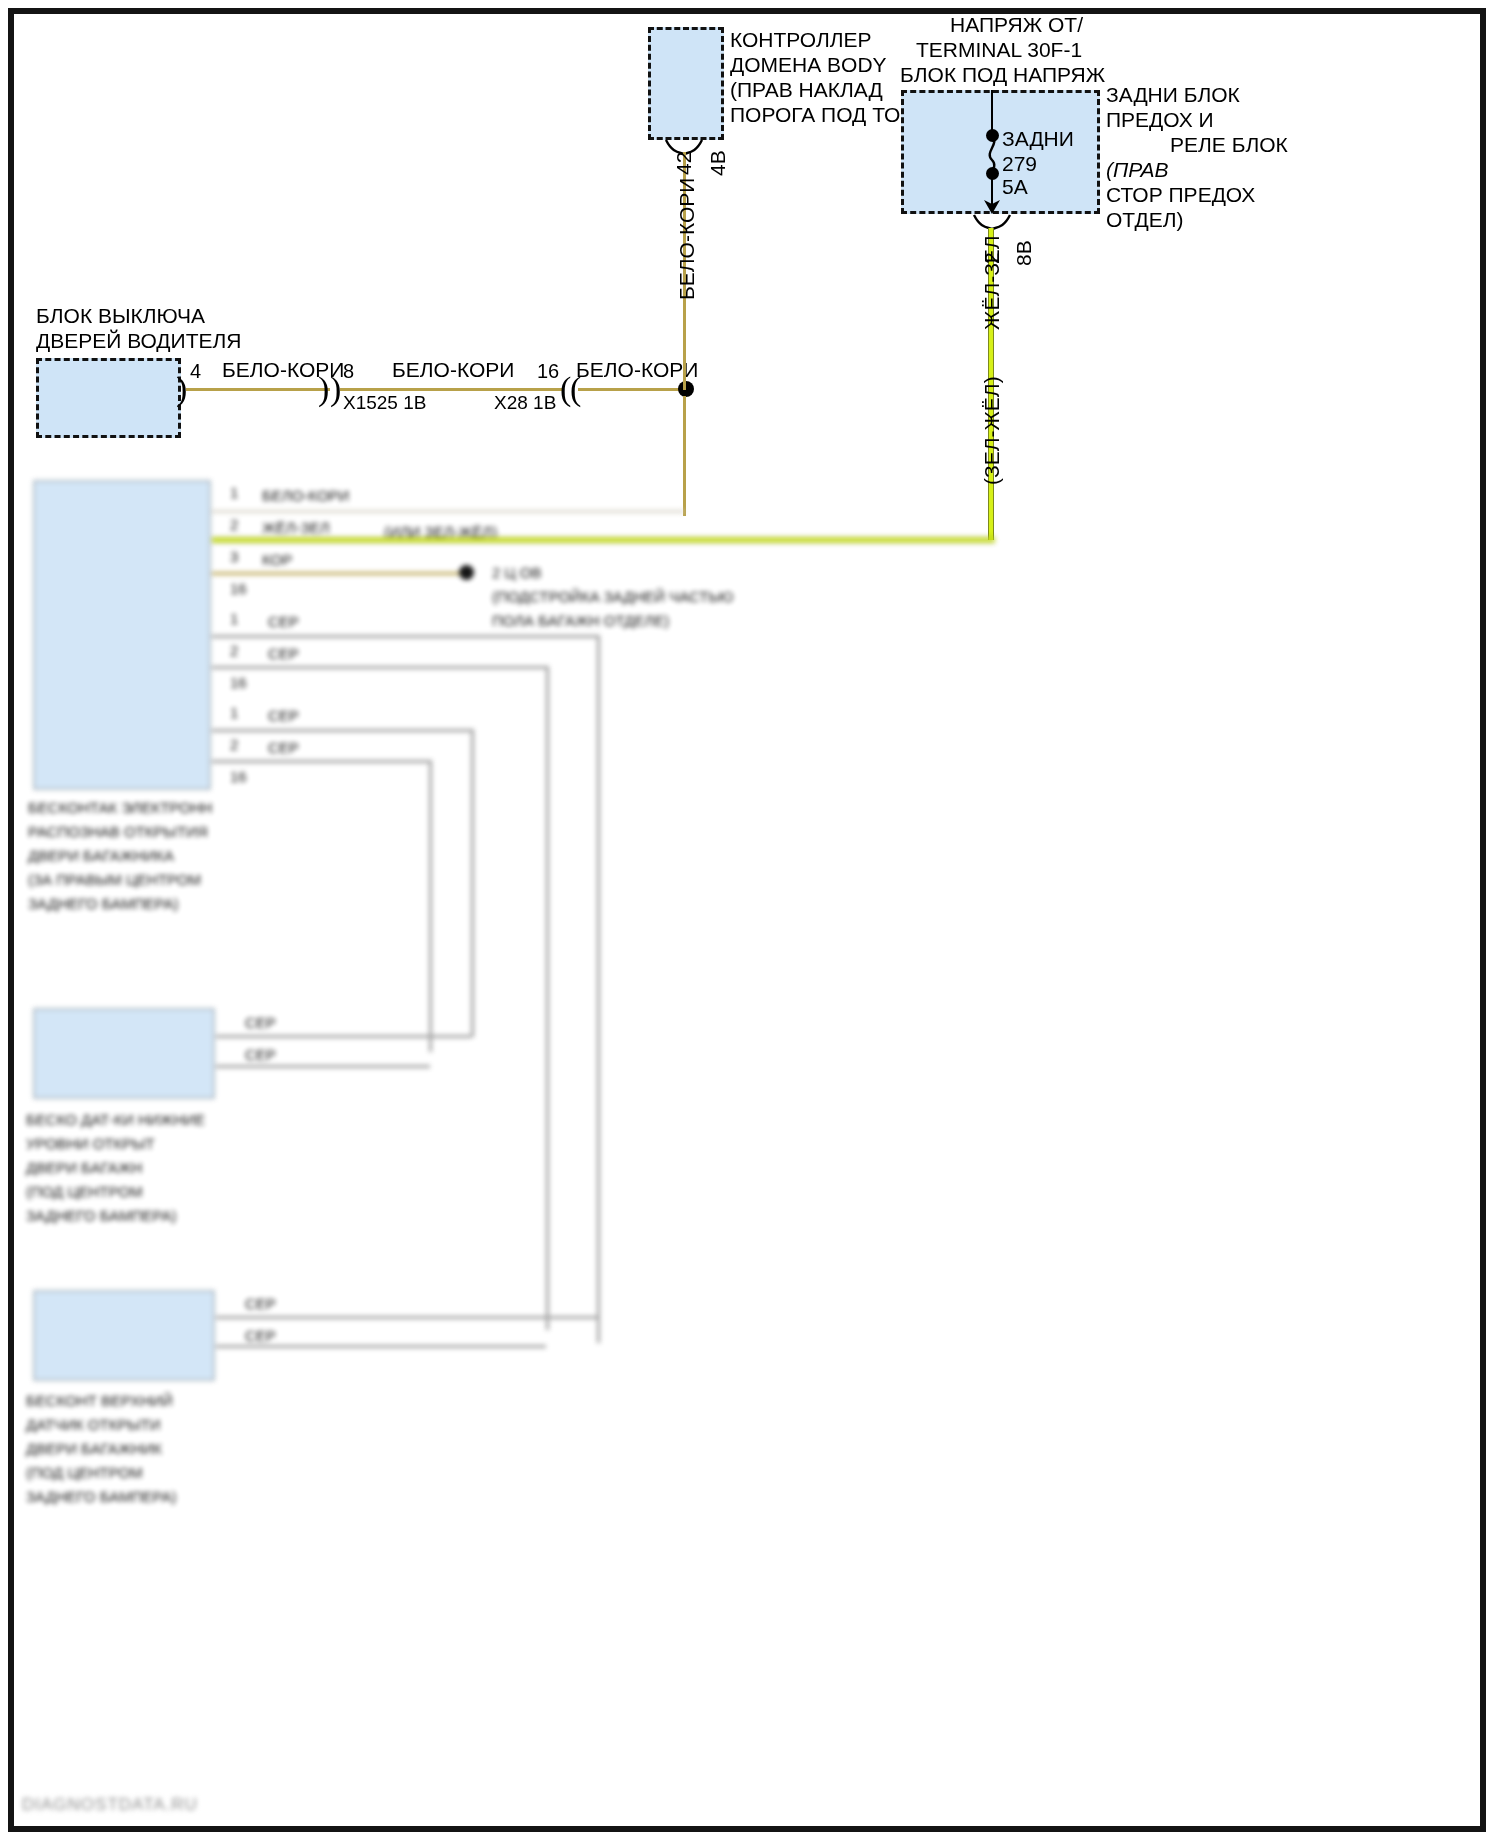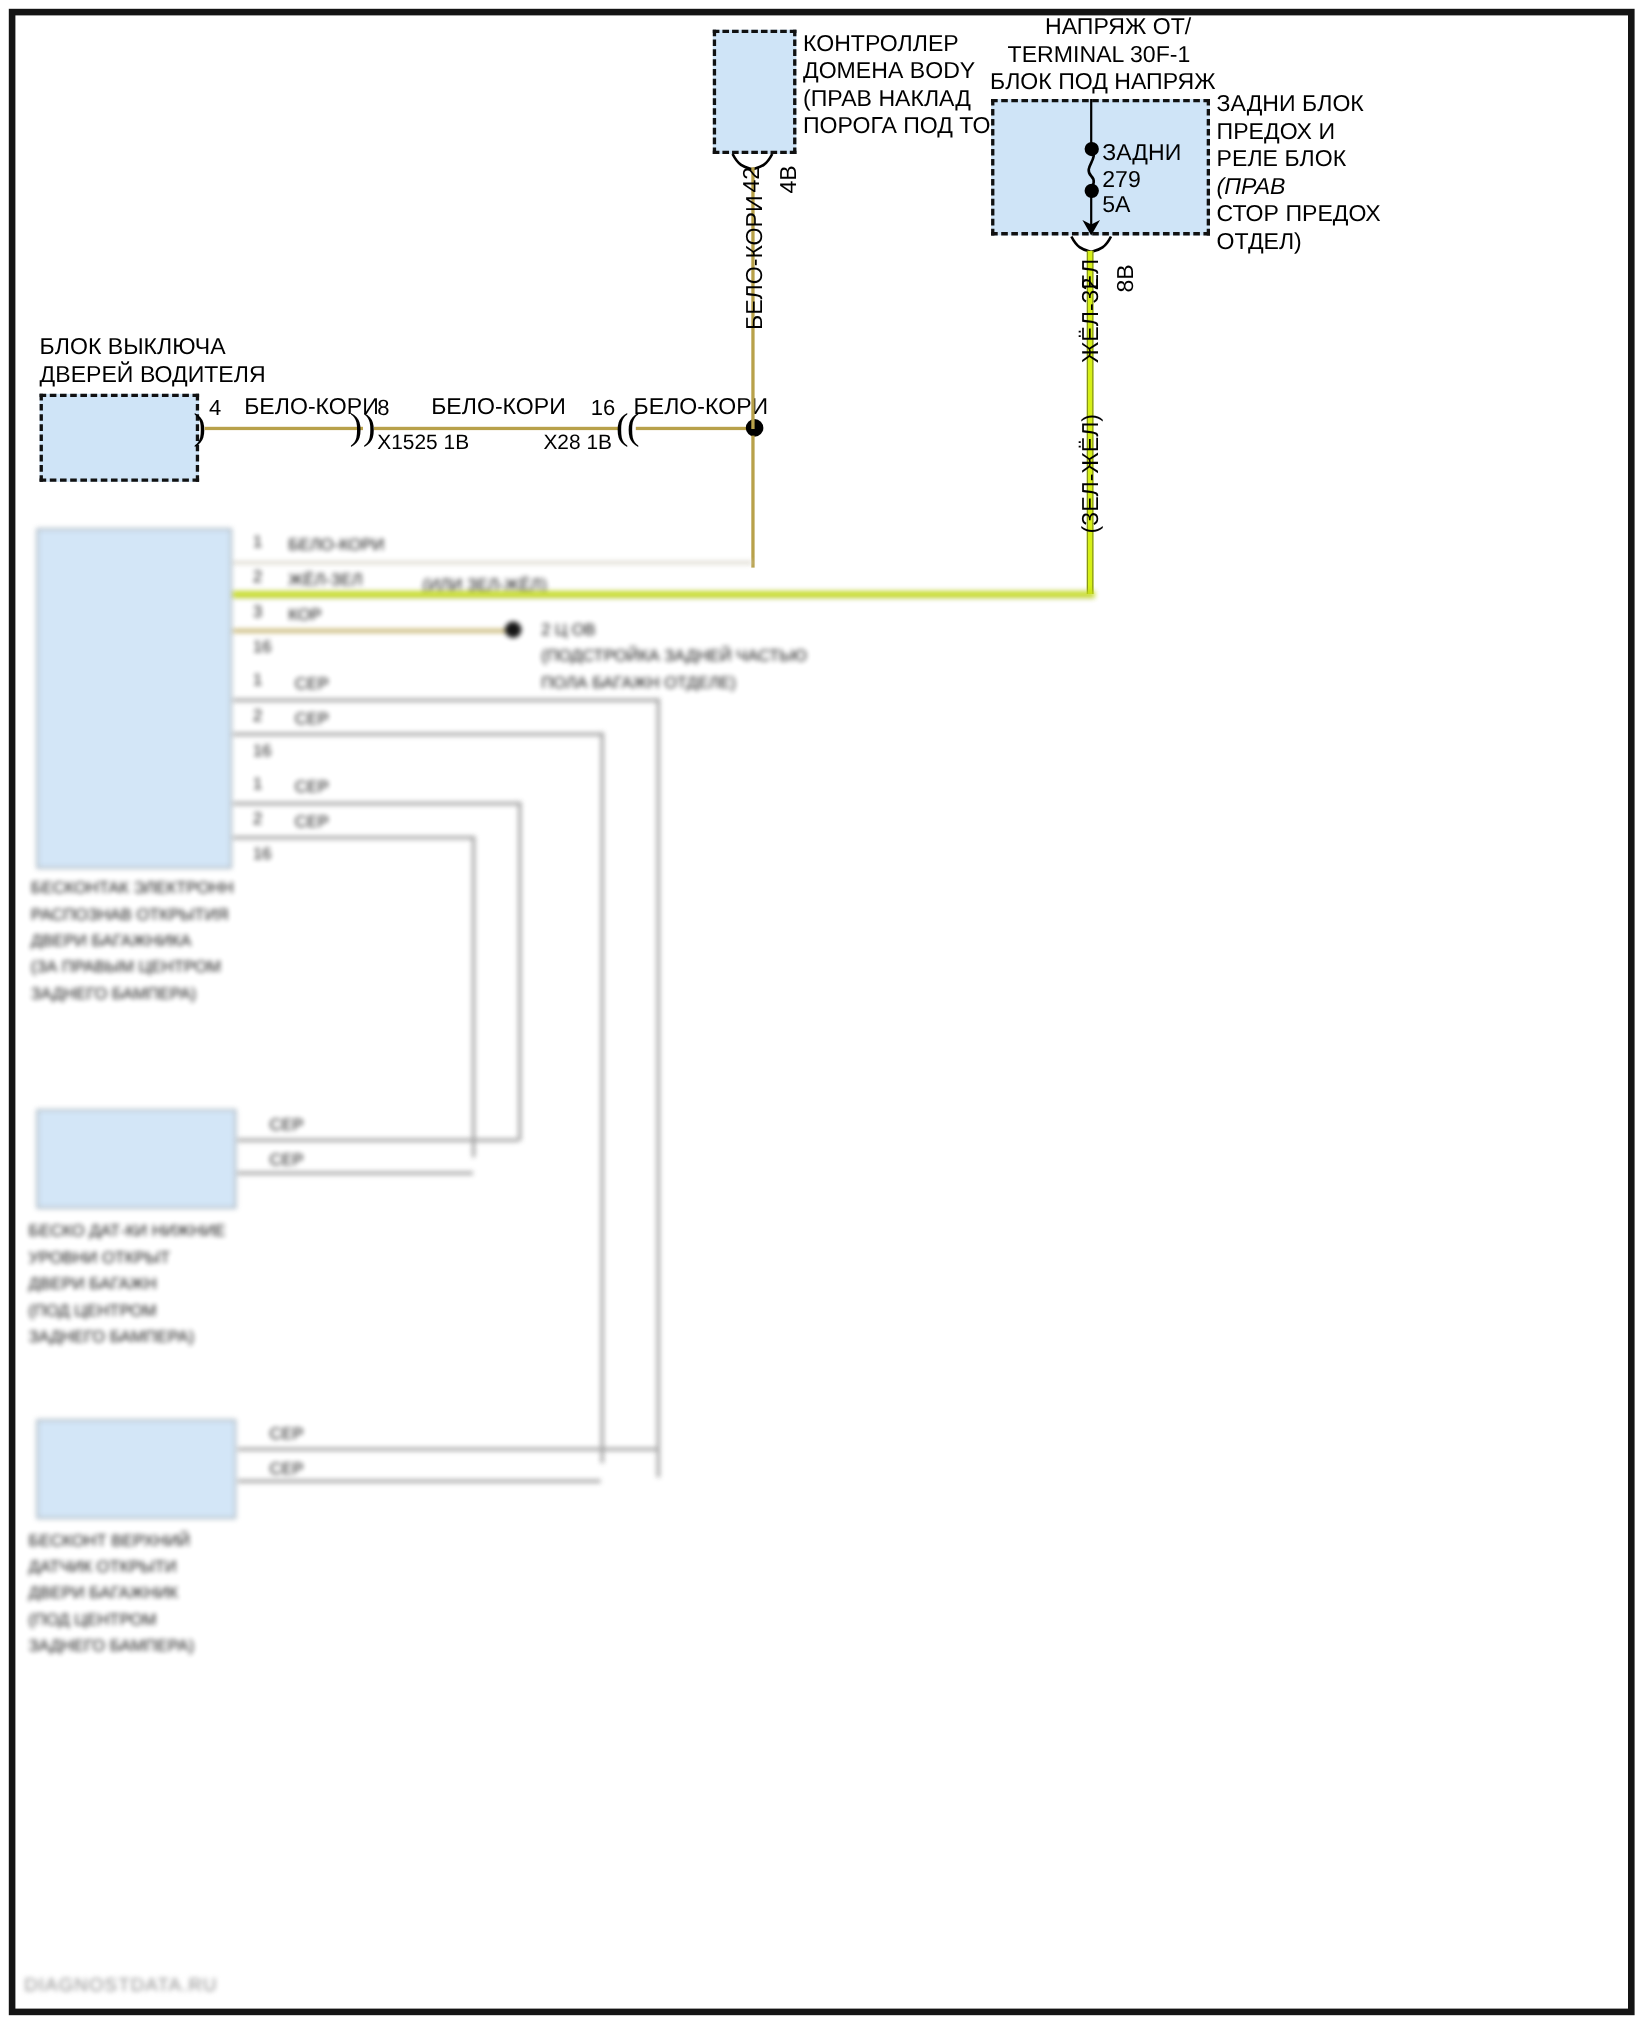--- a/index.html
+++ b/index.html
@@ -208,21 +208,21 @@
   <svg style="position:absolute; left:983px; top:198px;" width="18" height="18">
     <path d="M9,16 L1,2 L9,6 L17,2 Z" fill="#000"></path>
   </svg>
 
   <div class="lbl" style="left:1002px; top:126px;">ЗАДНИ</div>
   <div class="lbl" style="left:1002px; top:151px;">279</div>
   <div class="lbl" style="left:1002px; top:174px;">5A</div>
 
   <div class="lbl" style="left:1106px; top:82px;">ЗАДНИ БЛОК</div>
   <div class="lbl" style="left:1106px; top:107px;">ПРЕДОХ И</div>
-  <div class="lbl" style="left:1106px; top:132px;">РЕЛЕ БЛОК</div>
+  <div class="lbl" style="left:1170px; top:132px;">РЕЛЕ БЛОК</div>
   <div class="lbl" style="left:1106px; top:157px;font-style:italic;">(ПРАВ</div>
   <div class="lbl" style="left:1106px; top:182px;">СТОР ПРЕДОХ</div>
   <div class="lbl" style="left:1106px; top:207px;">ОТДЕЛ)</div>
 
   <svg style="position:absolute; left:972px; top:213px;" width="42" height="18">
     <path d="M2,2 C8,14 14,14 20,16 C26,14 32,14 38,2" fill="none" stroke="#000" stroke-width="2.4"></path>
   </svg>
 
   <div class="wire-yg-v" style="left:988px; top:228px; height:312px;"></div>
   <div class="vert" style="left:980px; top:264px;">2</div>

